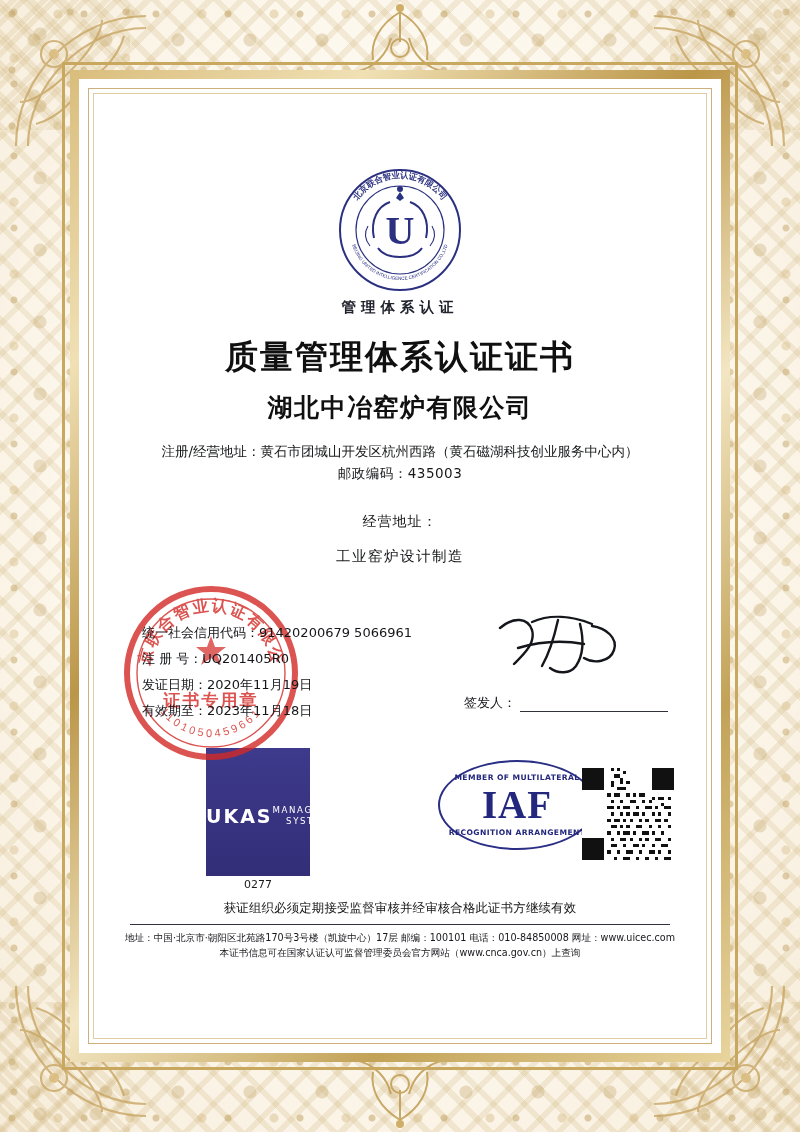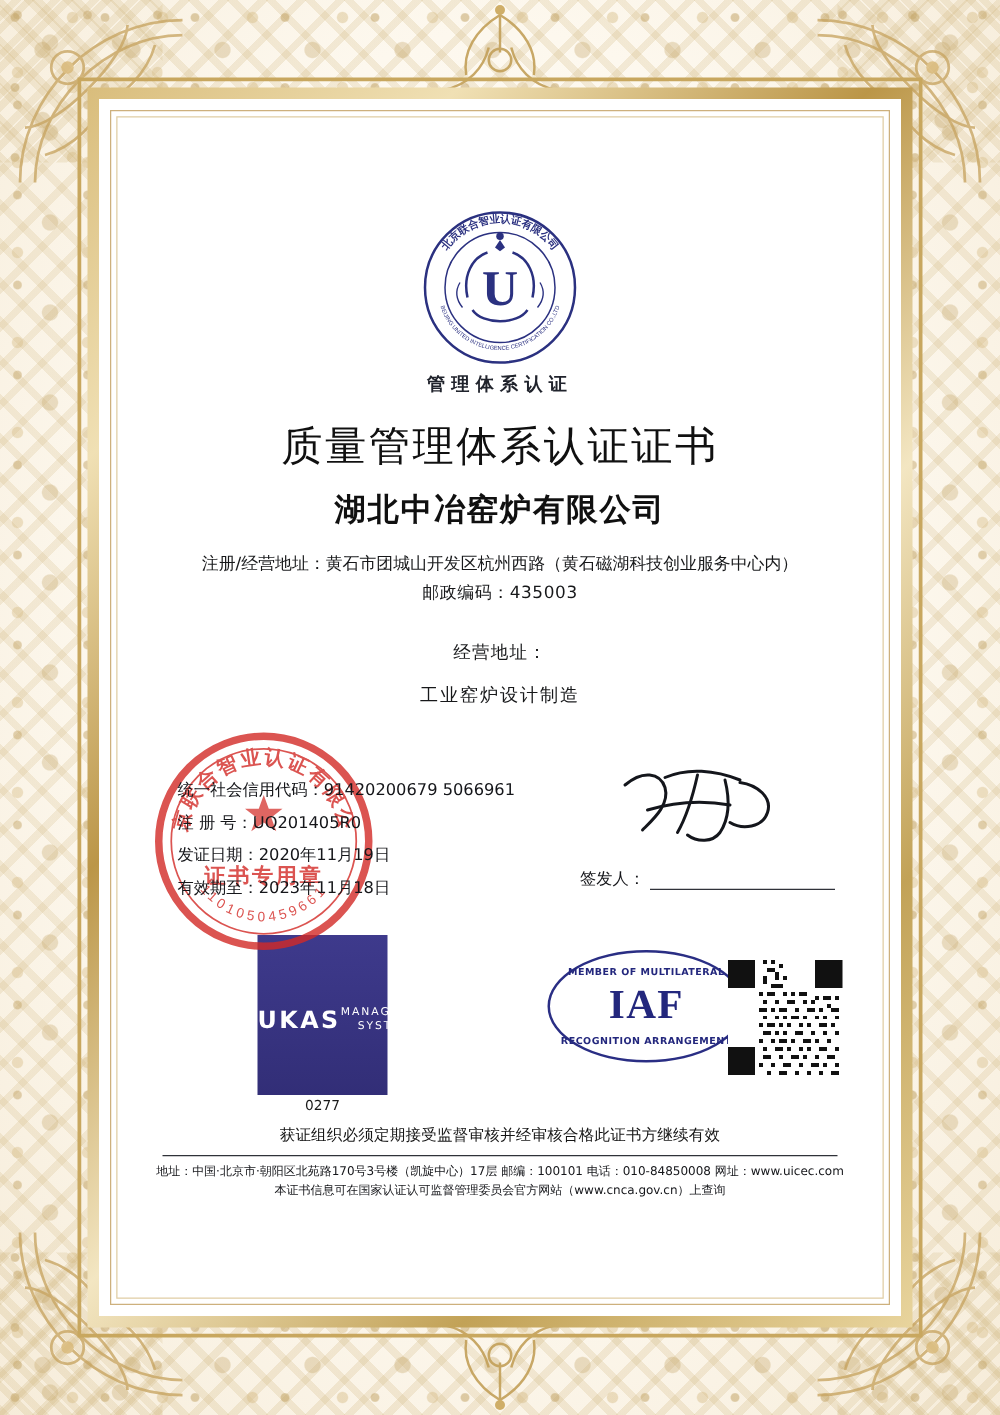--- a/index.html
+++ b/index.html
@@ -124,21 +124,21 @@
     margin-top: 6px;
     font-size: 14.5px;
     letter-spacing: 5px;
     color: #20232c;
     font-weight: 700;
   }
 
   .main-title {
     margin-top: 18px;
     font-size: 33px;
-    font-weight: 400;
+    font-weight: 700;
     letter-spacing: 2px;
     color: #101010;
   }
   .company {
     margin-top: 11px;
     font-size: 25px;
     font-weight: 700;
     letter-spacing: 1.5px;
     color: #101010;
   }
@@ -283,21 +283,21 @@
     height: 86px;
     border-radius: 50%;
     border: 2px solid #2a2e84;
     background: #fff;
     color: #23277d;
     display: flex;
     align-items: center;
     justify-content: center;
   }
   .iaf .iaf-text {
-    font-size: 33px;
+    font-size: 39px;
     font-weight: 700;
     letter-spacing: 1px;
     font-family: "Liberation Serif", serif;
   }
   .iaf .arc-top, .iaf .arc-bottom {
     position: absolute;
     left: 0; width: 154px;
     text-align: center;
     font-size: 7.6px;
     font-weight: 700;

